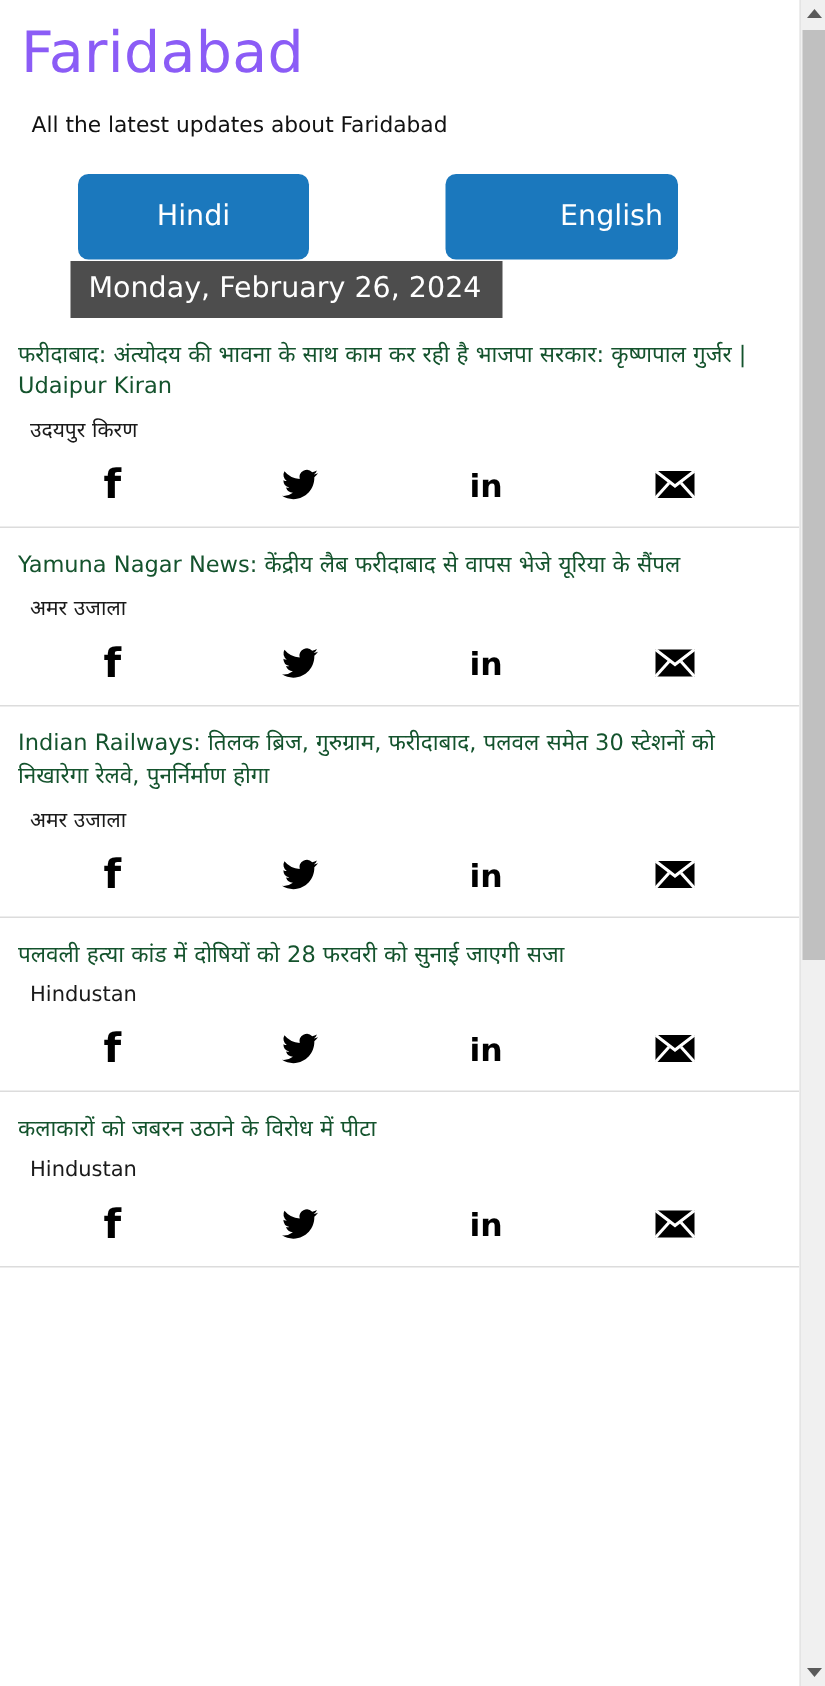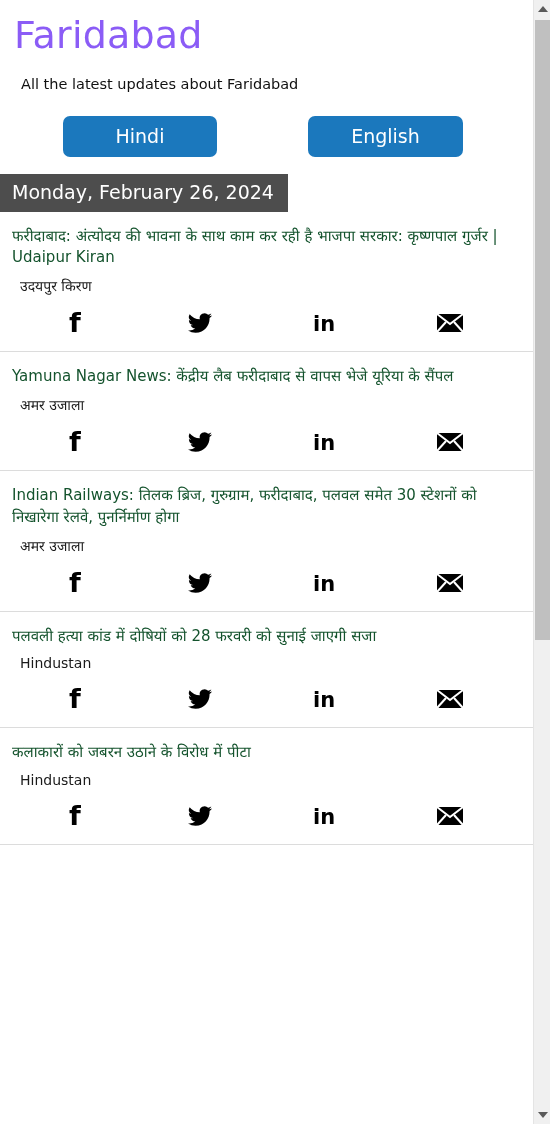--- a/index.html
+++ b/index.html
@@ -43,46 +43,46 @@
   }
 
   
   .lang-row {
     position: relative;
     height: 74px;
   }
   .lang-btn {
     position: absolute;
     top: 24px;
-    height: 41px;
+    height: 57px;
     border: none;
     border-radius: 7px;
     background: #1b78bd;
     color: #ffffff;
     font-family: "DejaVu Sans", "Liberation Sans", sans-serif;
     font-size: 19px;
     font-weight: 400;
     cursor: pointer;
     padding: 0 10px;
     text-align: center;
-    margin-left: 11px;
   }
   .lang-btn.hindi   { left: 52px;  width: 154px; }
-  .lang-btn.english { left: 297px; width: 155px; }
+  .lang-btn.english { left: 297px; width: 155px; text-align: right; }
 
   
   .date-bar {
     display: inline-block;
     margin-top: 8px;
     background: #4d4d4d;
     color: #ffffff;
     font-size: 19px;
     font-weight: 400;
     padding: 8px 14px 9px 12px;
     line-height: 1.1;
+    margin-left: 47px;
   }
 
   
   .articles { padding: 0; margin: 0; list-style: none; }
   .article {
     padding: 14px 14px 0 12px;
     border-bottom: 1px solid #dcdcdc;
   }
   .article-headline {
     margin: 0;

